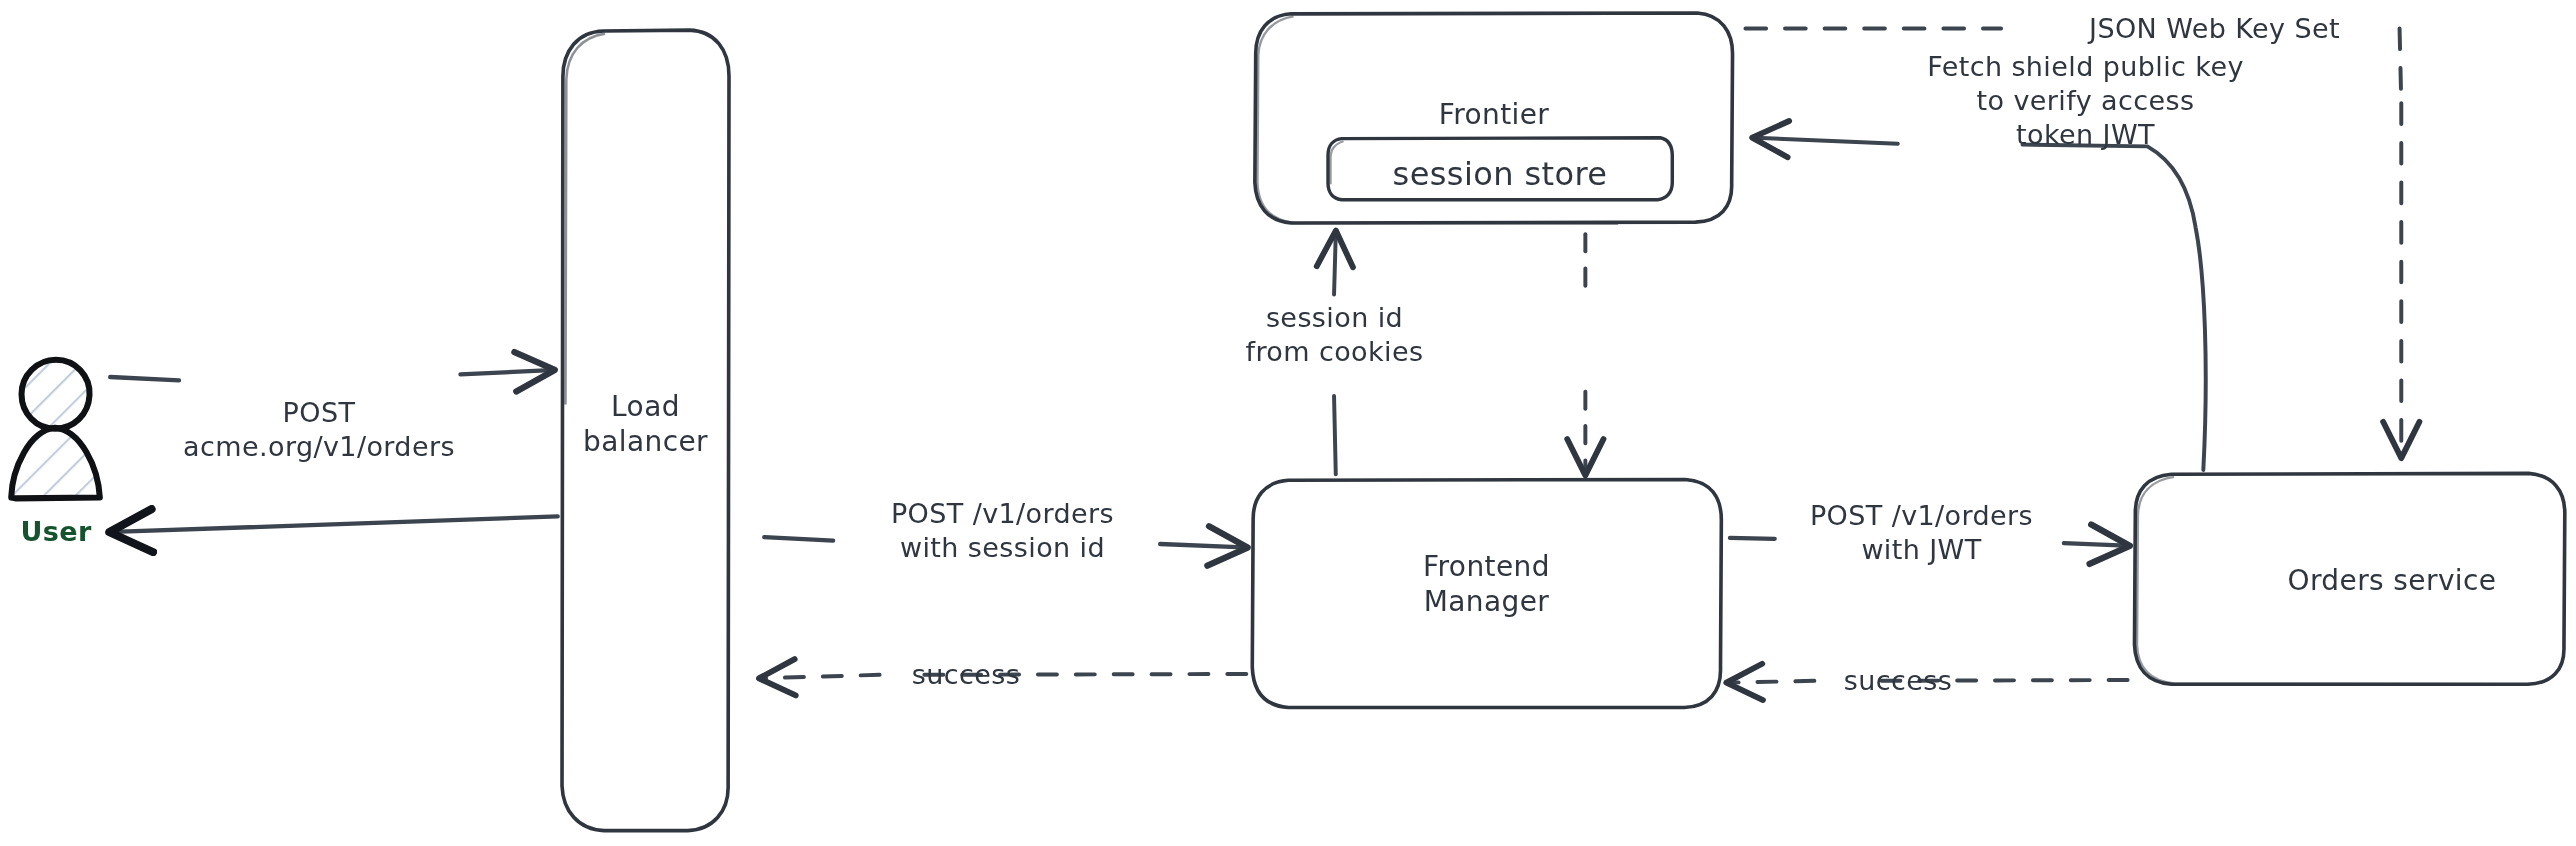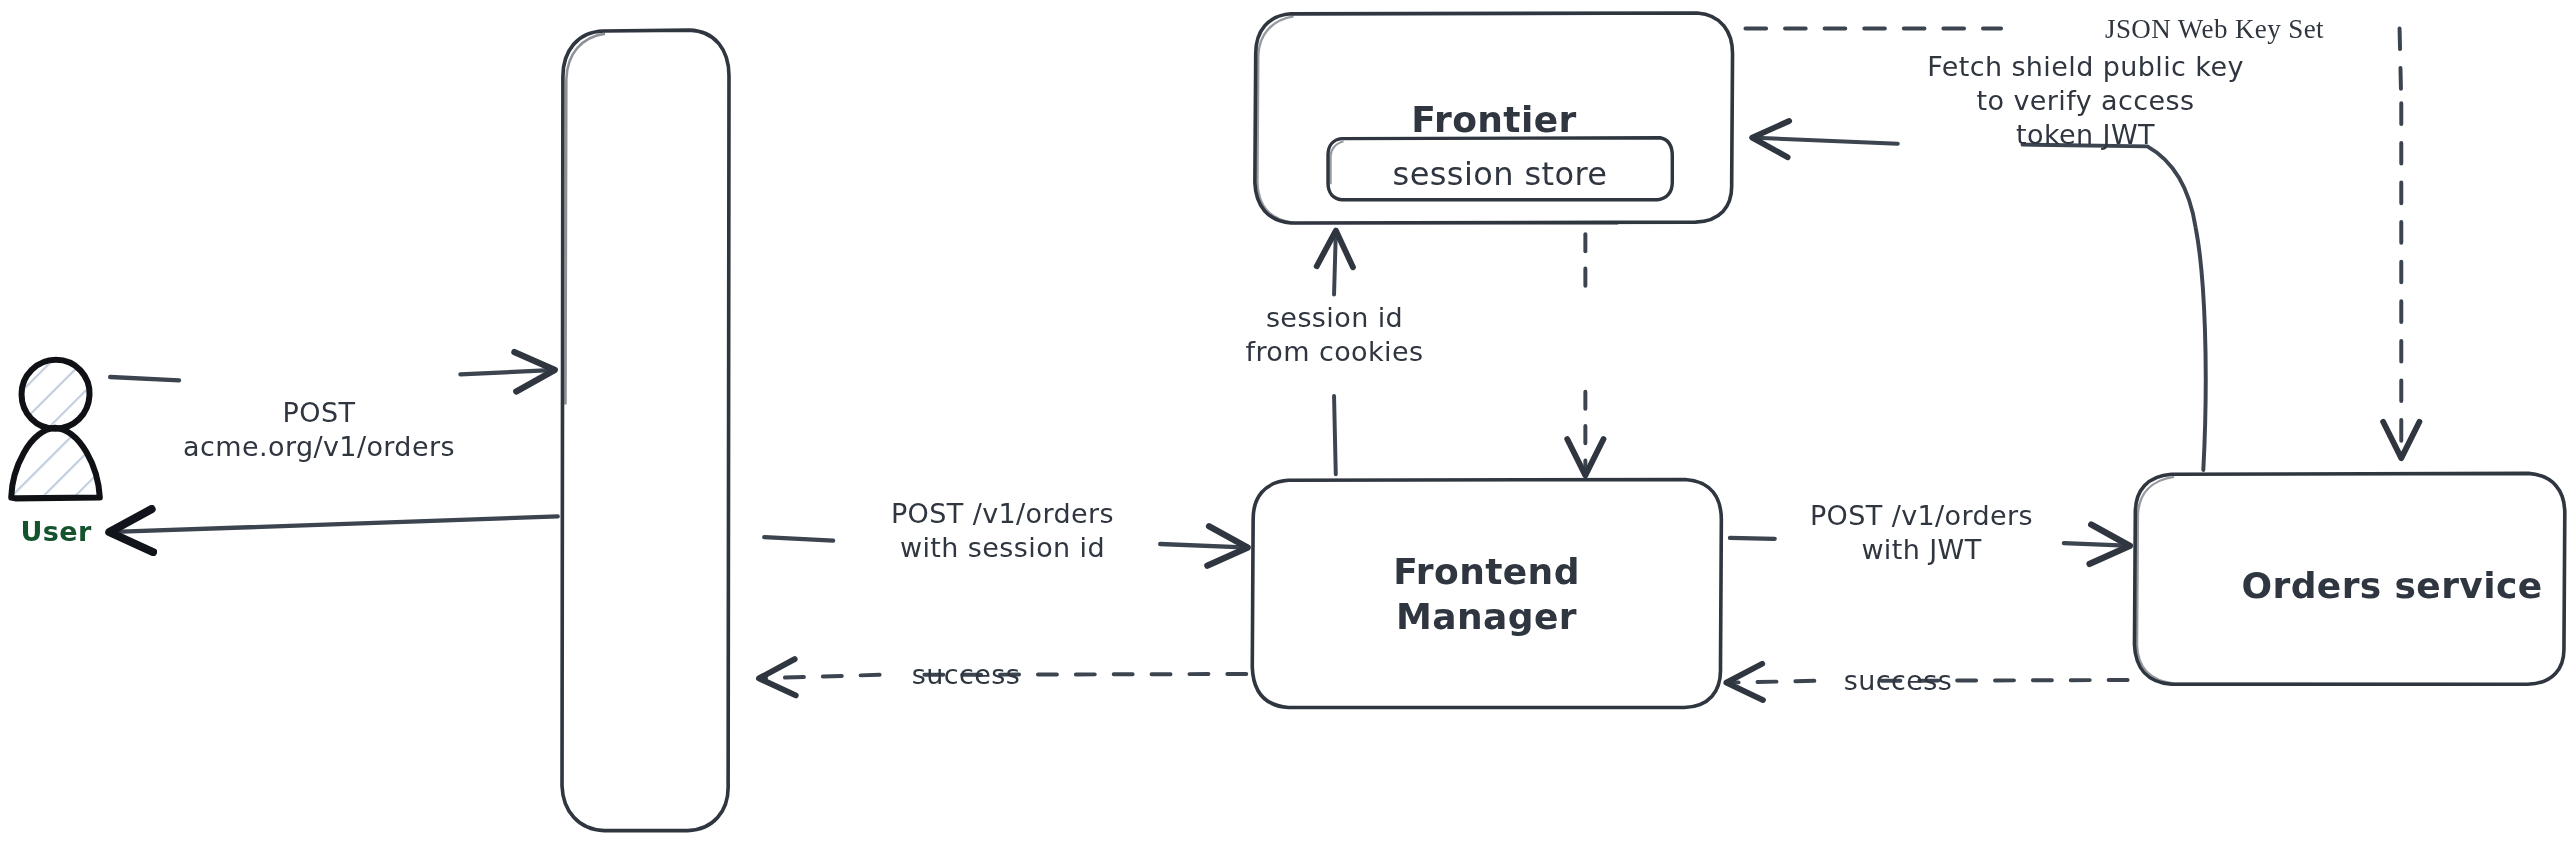--- a/index.html
+++ b/index.html
@@ -12,21 +12,21 @@
   .lbl{
     position:absolute;
     color:#2f3640;
     font-family:"DejaVu Sans", sans-serif;
     letter-spacing:0.4px;
     white-space:pre;
     text-align:center;
     line-height:1.26;
     user-select:none;
   }
-  .node-lbl{font-size:36px;font-weight:bold;}
+  .node-lbl{font-size:28px;}
   .edge-lbl{font-size:27px;}
   .actor-lbl{font-size:27px;color:#14532d;font-weight:600;}
   .store-lbl{font-size:32px;}
 </style>
 </head>
 <body>
 
 <div id="stage">
 
   <svg id="sheet" viewBox="0 0 2993 984" xmlns="http://www.w3.org/2000/svg">
@@ -117,20 +117,21 @@
 
     <g>
       <path d="M2028 33 L2325 33" fill="none" stroke="#3b444f" stroke-width="4.6" stroke-dasharray="24 22" stroke-linecap="round"></path>
       <path d="M2788 33 L2790 120" fill="none" stroke="#3b444f" stroke-width="4.6" stroke-dasharray="24 22" stroke-linecap="round"></path>
       <path d="M2790 120 L2790 528" fill="none" stroke="#3b444f" stroke-width="4.6" stroke-dasharray="24 22" stroke-linecap="round" marker-end="url(#ah)"></path>
     </g>
   </svg>
 
   <div class="lbl actor-lbl" style="left:0px;top:515px;width:112px;">User</div>
 
+  <div class="lbl node-lbl" style="left:562px;top:389px;width:167px;"><span>Load</span><br><span>balancer</span></div>
 
   <div class="lbl node-lbl" style="left:1255px;top:97px;width:478px;">Frontier</div>
 
   <div class="lbl store-lbl" style="left:1328px;top:154px;width:344px;">session store</div>
 
   <div class="lbl node-lbl" style="left:1252px;top:549px;width:469px;"><span>Frontend</span><br><span>Manager</span></div>
 
   <div class="lbl node-lbl" style="left:2134px;top:563px;width:430px;margin-left:43px;">Orders service</div>
 
   <div class="lbl edge-lbl" style="left:151px;top:348px;width:336px;margin-top:48px;"><span>POST</span><br><span>acme.org/v1/orders</span></div>
@@ -141,16 +142,16 @@
 
   <div class="lbl edge-lbl" style="left:1212px;top:301px;width:245px;"><span>session id</span><br><span>from cookies</span></div>
 
 
   <div class="lbl edge-lbl" style="left:1771px;top:499px;width:301px;"><span>POST /v1/orders</span><br><span>with JWT</span></div>
 
   <div class="lbl edge-lbl" style="left:1816px;top:664px;width:164px;">success</div>
 
   <div class="lbl edge-lbl" style="left:1883px;top:50px;width:405px;"><span>Fetch shield public key</span><br><span>to verify access</span><br><span>token JWT</span></div>
 
-  <div class="lbl edge-lbl" style="left:2012px;top:12px;width:405px;font-family:Liberation Serif, serif;">JSON Web Key Set</div>
+  <div class="lbl edge-lbl" style="left:2012px;top:12px;width:405px;">JSON Web Key Set</div>
 
 </div>
 
 
 </body></html>

